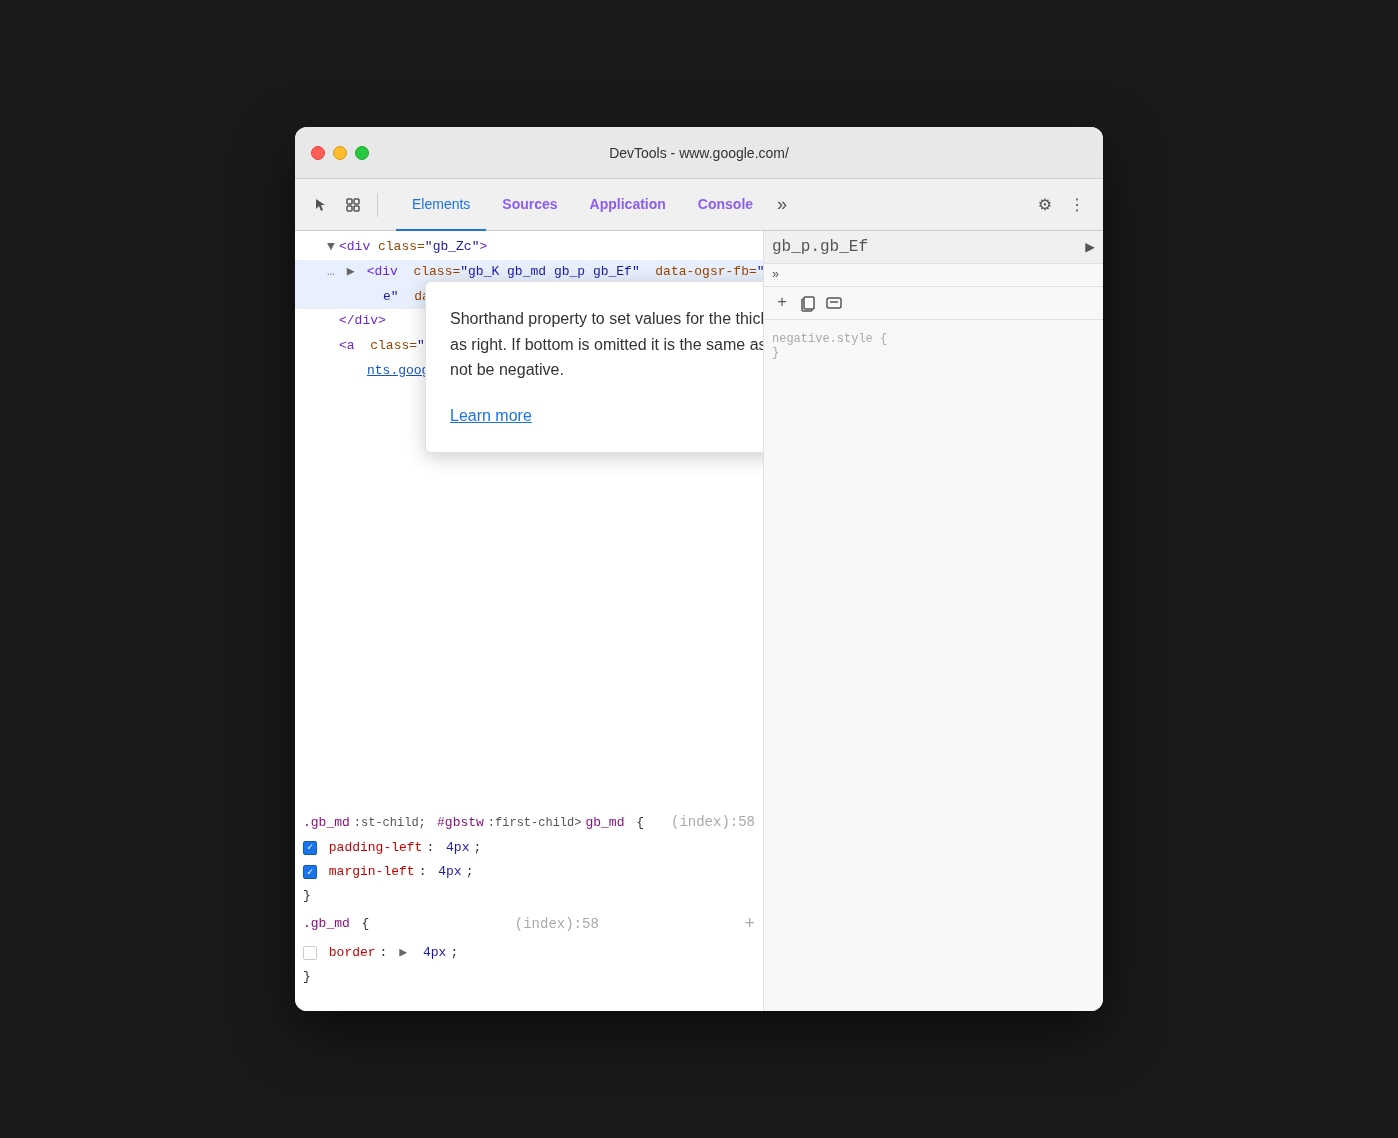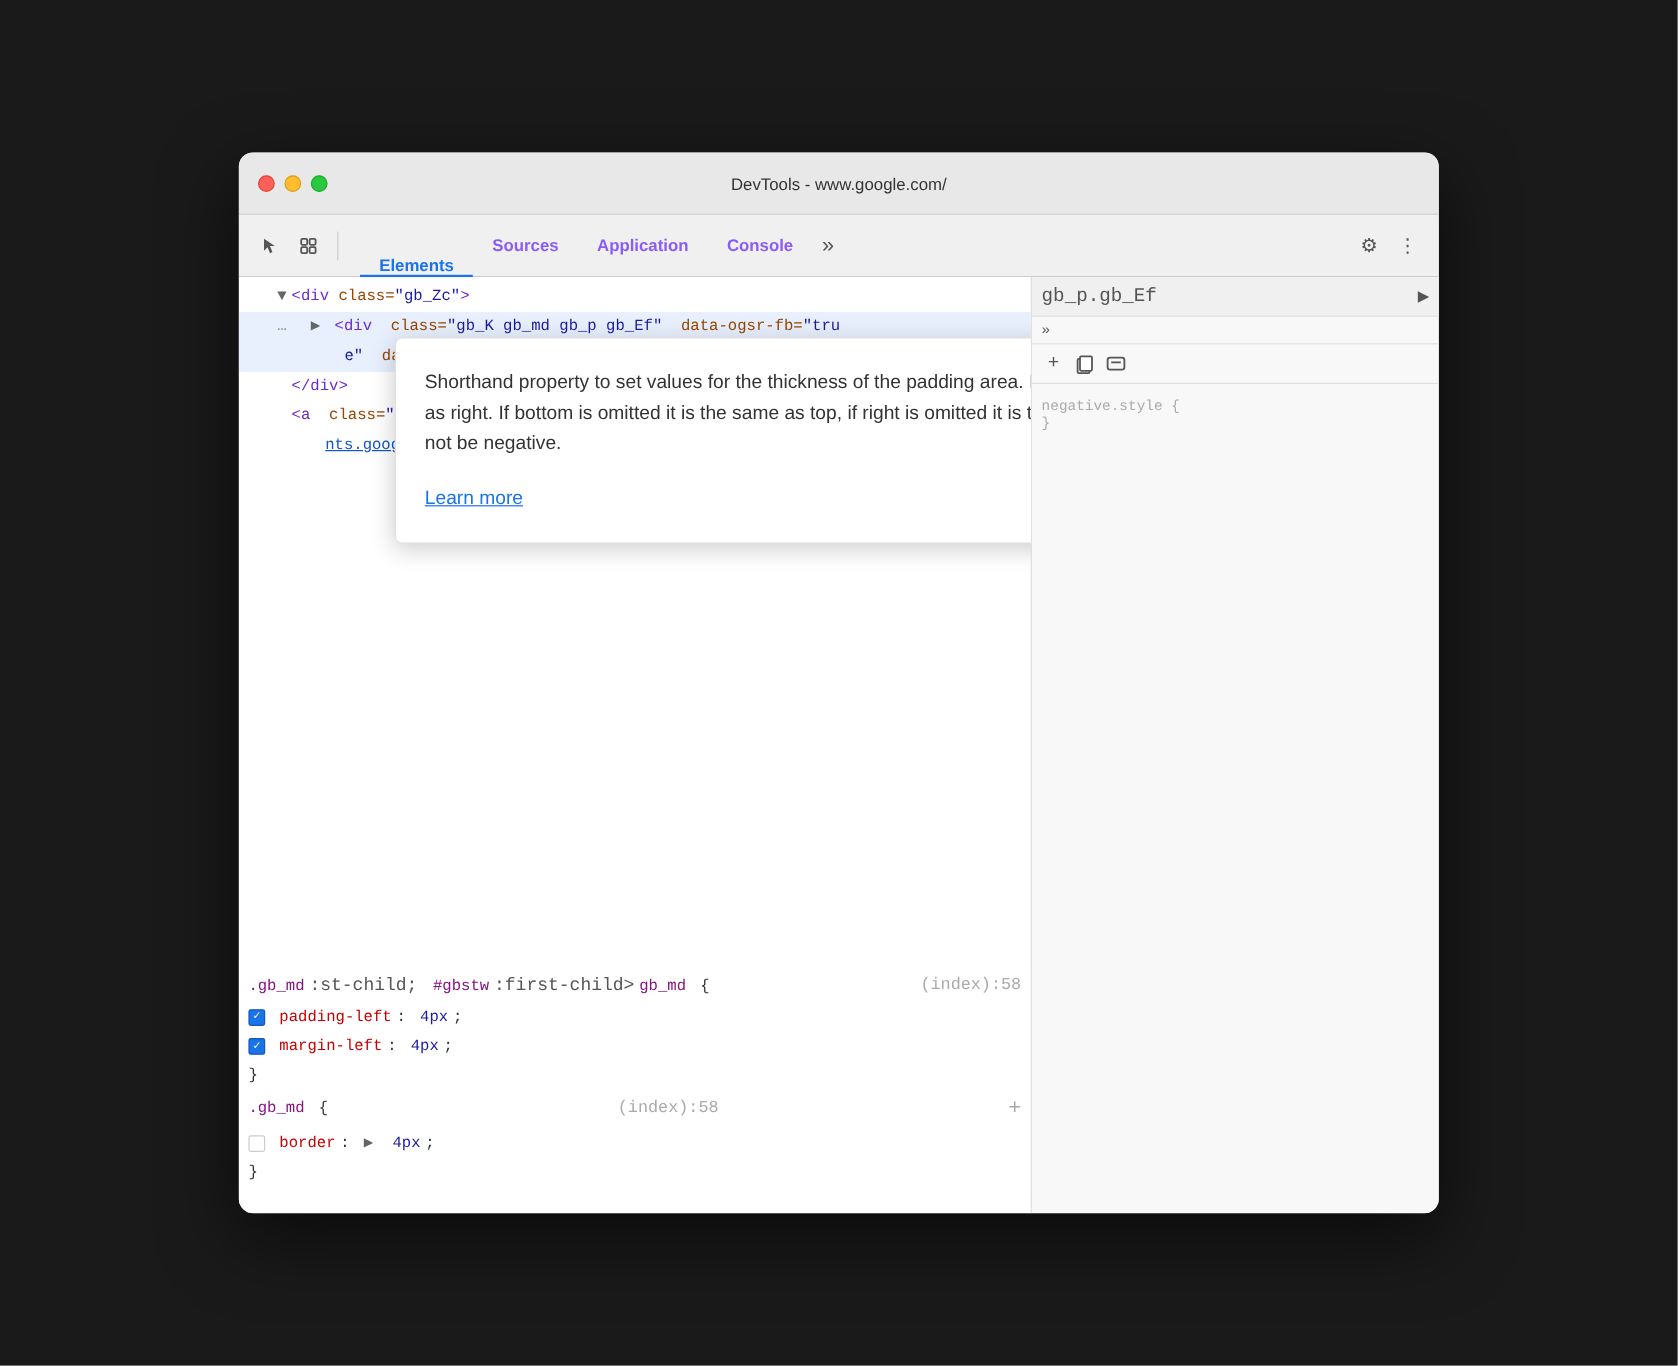--- a/index.html
+++ b/index.html
@@ -5,21 +5,21 @@
     * { box-sizing: border-box; margin: 0; padding: 0; }
     body {
       background: #1a1a1a;
       display: flex;
       justify-content: center;
       align-items: center;
       min-height: 100vh;
       font-family: -apple-system, BlinkMacSystemFont, 'Helvetica Neue', sans-serif;
     }
     .window {
-      width: 1000px;
+      width: 808px;
       background: #f5f5f5;
       border-radius: 12px;
       box-shadow: 0 20px 60px rgba(0,0,0,0.6);
       overflow: hidden;
     }
     
     .titlebar {
       background: #e8e8e8;
       height: 52px;
       display: flex;
@@ -90,22 +90,21 @@
       font-size: 14px;
       color: #8b5cf6;
       cursor: pointer;
       border-bottom: 2px solid transparent;
       position: relative;
       font-weight: bold;
     }
     .tab.active {
       color: #1a73e8;
       border-bottom: 2px solid #1a73e8;
-      font-weight: 700;
-      align-items: flex-end;
+      font-weight: 400;
     }
     .tab-more {
       padding: 0 8px;
       display: flex;
       align-items: center;
       color: #555;
       cursor: pointer;
       font-size: 18px;
     }
     .toolbar-right {
@@ -212,21 +211,21 @@
     }
     .css-line {
       padding: 1px 8px;
       line-height: 1.7;
       display: flex;
       align-items: center;
       gap: 4px;
     }
     .css-rule-header {
       color: #555;
-      font-size: 15px;
+      font-size: 12px;
     }
     .css-prop { color: #c80000; }
     .css-value { color: #1a1aa6; }
     .css-punct { color: #333; }
     .css-selector { color: #881280; }
     .css-brace { color: #333; }
     .css-line-number {
       margin-left: auto;
       color: #aaa;
       font-size: 14px;

